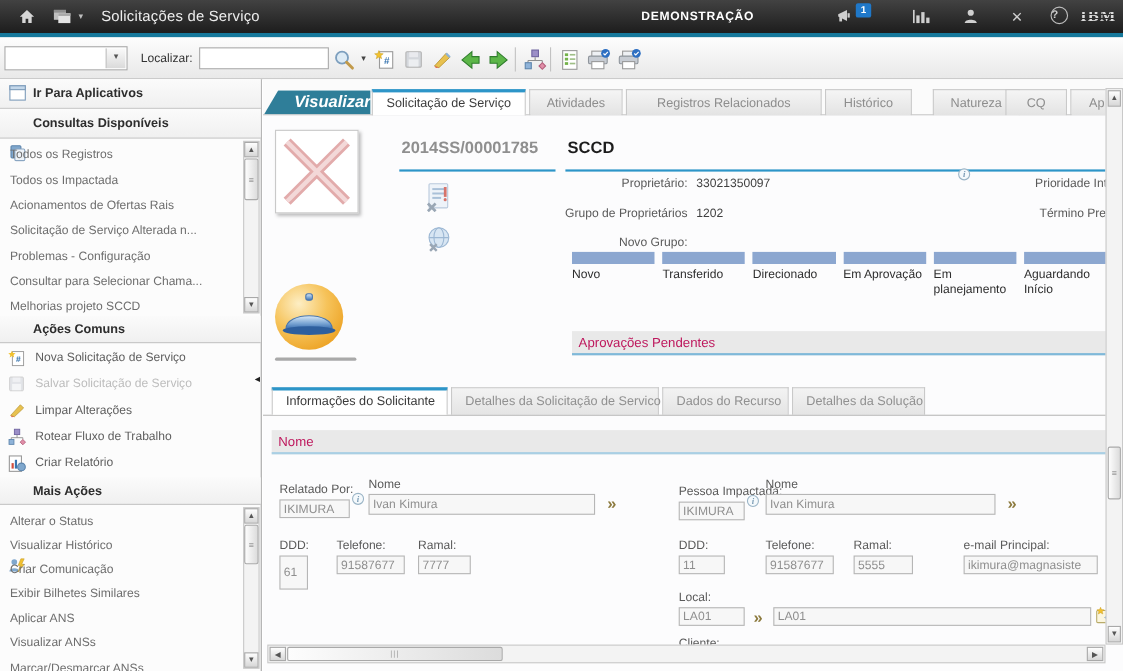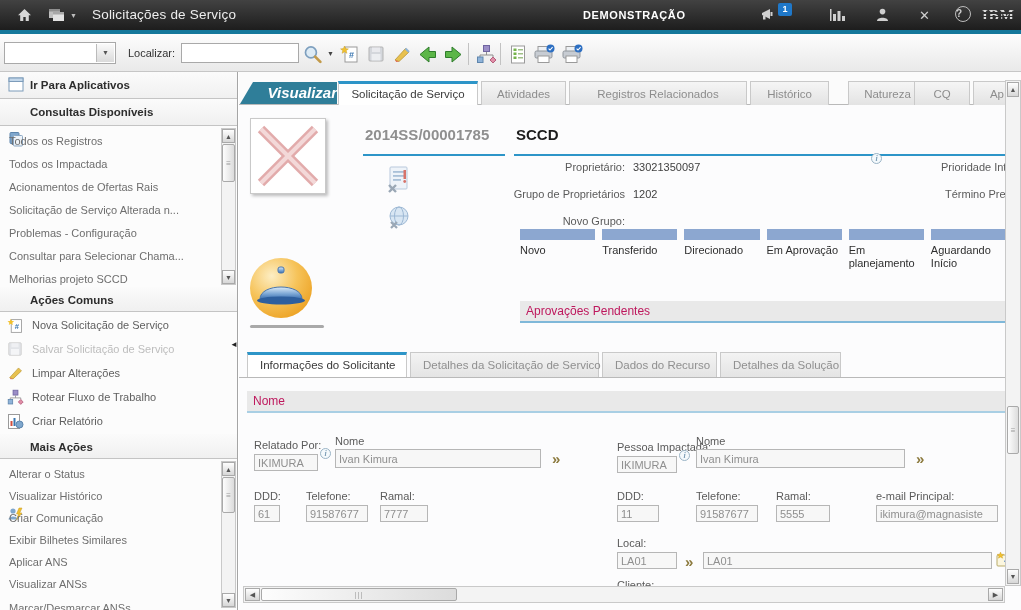--- a/index.html
+++ b/index.html
@@ -469,21 +469,21 @@
       <div class="band" style="left:8px;top:286px;width:759px;height:22px;border-bottom-color:#a9cfe4;">Nome</div>
 
       <span class="fld-lbl" style="left:15px;top:334px;">Relatado Por:</span>
       <input class="fld" style="left: 15px; top: 349px; width: 64px; height: 17px;" value="IKIMURA">
       <span class="info-badge" style="left:81px;top:343px;">i</span>
       <span class="fld-lbl" style="left:96px;top:330px;">Nome</span>
       <input class="fld" style="left: 96px; top: 344px; width: 206px; height: 19px;" value="Ivan Kimura">
       <span class="chev" style="left:313px;top:345px;">»</span>
 
       <span class="fld-lbl" style="left:15px;top:385px;">DDD:</span>
-      <input class="fld" style="left: 15px; top: 400px; width: 26px; height: 17px;" value="61">
+      <input class="fld" style="left: 15px; top: 400px; width: 26px; height: 31px;" value="61">
       <span class="fld-lbl" style="left:67px;top:385px;">Telefone:</span>
       <input class="fld" style="left: 67px; top: 400px; width: 62px; height: 17px;" value="91587677">
       <span class="fld-lbl" style="left:141px;top:385px;">Ramal:</span>
       <input class="fld" style="left: 141px; top: 400px; width: 48px; height: 17px;" value="7777">
 
       <span class="fld-lbl" style="left:378px;top:336px;">Pessoa Impactada:</span>
       <input class="fld" style="left: 378px; top: 351px; width: 60px; height: 17px;" value="IKIMURA">
       <span class="info-badge" style="left:440px;top:345px;">i</span>
       <span class="fld-lbl" style="left:457px;top:330px;">Nome</span>
       <input class="fld" style="left: 457px; top: 344px; width: 209px; height: 19px;" value="Ivan Kimura">

